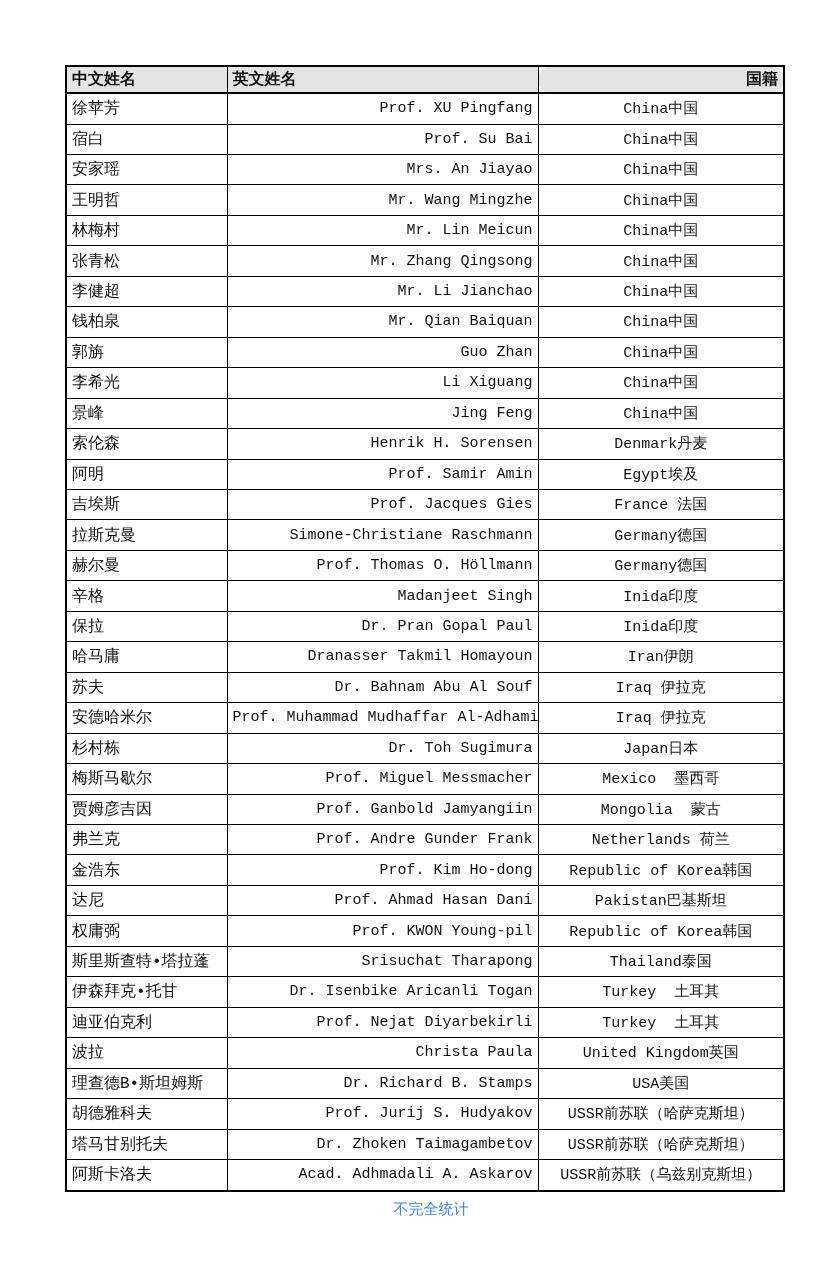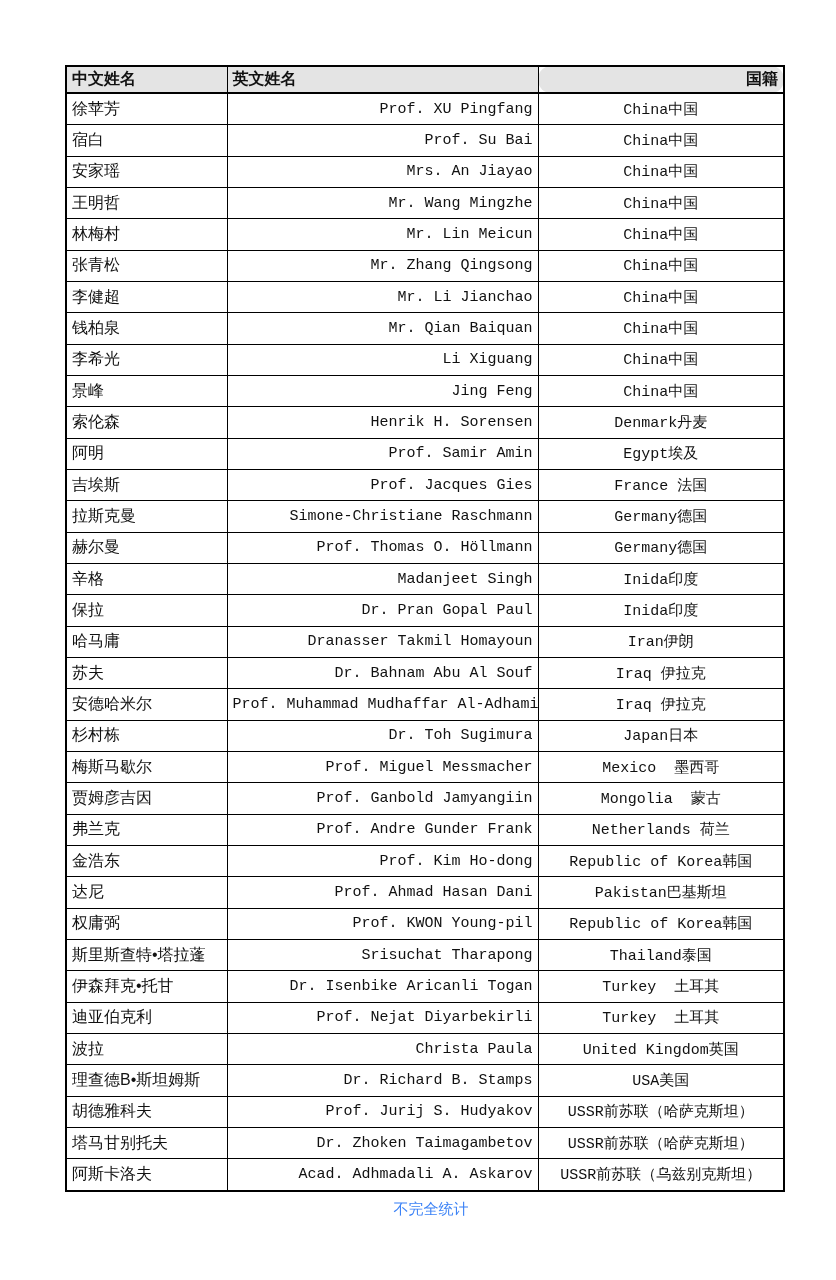--- a/index.html
+++ b/index.html
@@ -38,21 +38,21 @@
     font-weight: bold;
     font-size: 16px;
     border-bottom: 2px solid #000000;
     font-family: "DejaVu Sans", sans-serif;
   }
   .th-cn, .th-en { text-align: left; }
   .th-nat { text-align: right; border-radius: 13px; }
   .cell-cn {
     font-size: 16px;
     text-align: left;
-    font-family: Liberation Sans, sans-serif;
+    font-family: Liberation Mono, monospace;
   }
   .cell-en {
     font-size: 15px;
     text-align: right;
     font-family: "Liberation Mono", "DejaVu Sans Mono", monospace;
   }
   .cell-nat {
     font-size: 15px;
     text-align: center;
     font-family: "Liberation Mono", "DejaVu Sans Mono", monospace;
@@ -121,20 +121,25 @@
           <td class="cell-cn">李健超</td>
           <td class="cell-en">Mr. Li Jianchao</td>
           <td class="cell-nat">China中国</td>
         </tr>
         <tr>
           <td class="cell-cn">钱柏泉</td>
           <td class="cell-en">Mr. Qian Baiquan</td>
           <td class="cell-nat">China中国</td>
         </tr>
         <tr>
+          <td class="cell-cn">郭旃</td>
+          <td class="cell-en">Guo Zhan</td>
+          <td class="cell-nat">China中国</td>
+        </tr>
+        <tr>
           <td class="cell-cn">李希光</td>
           <td class="cell-en">Li Xiguang</td>
           <td class="cell-nat">China中国</td>
         </tr>
         <tr>
           <td class="cell-cn">景峰</td>
           <td class="cell-en">Jing Feng</td>
           <td class="cell-nat">China中国</td>
         </tr>
         <tr>

